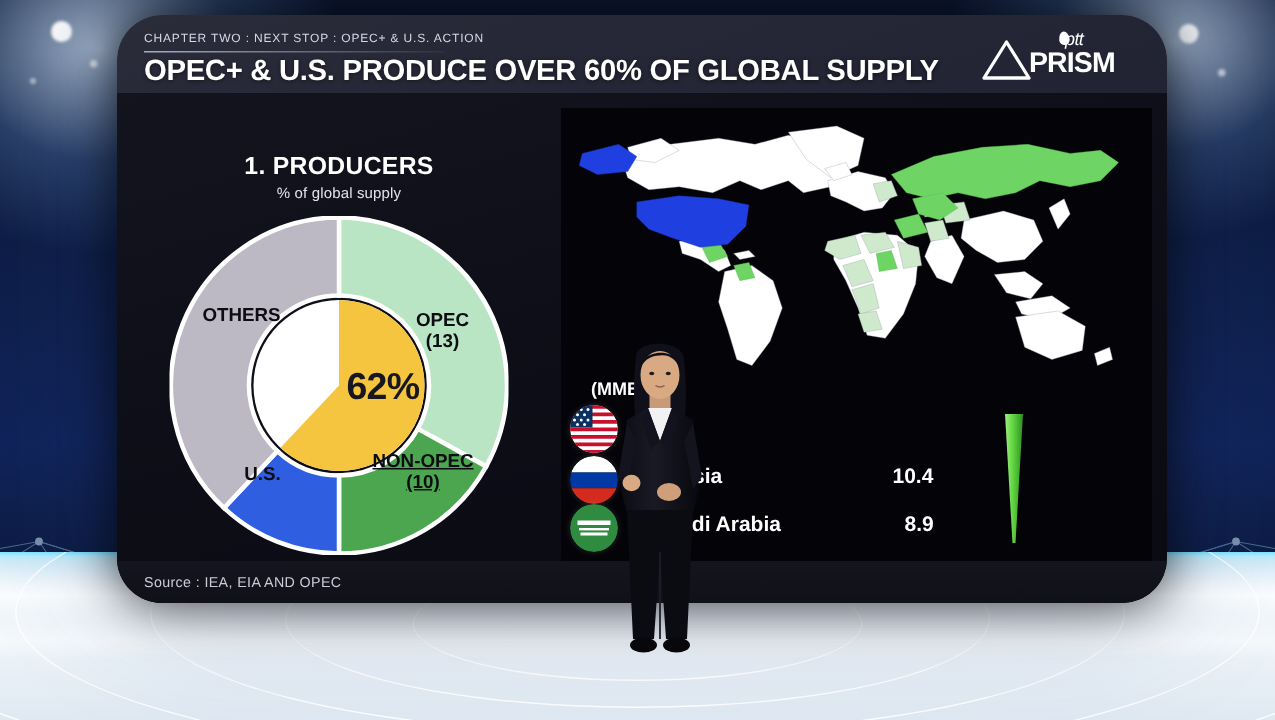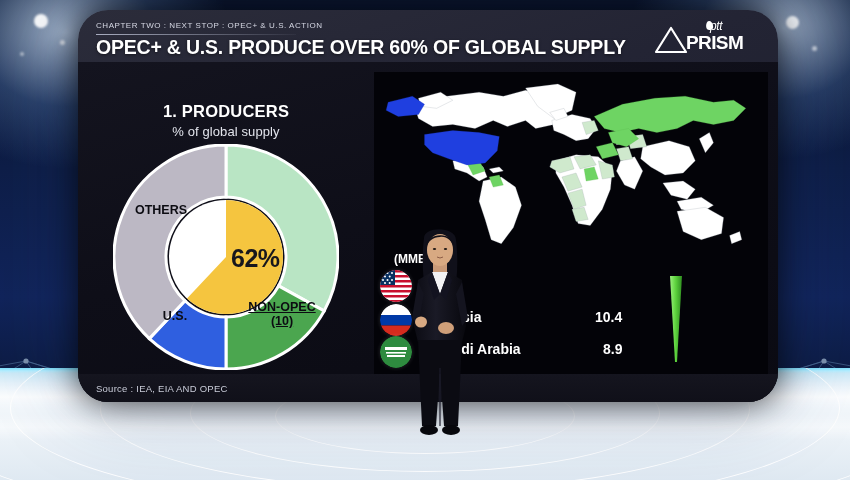--- a/index.html
+++ b/index.html
@@ -115,21 +115,21 @@
   }
 
   
   #chart-col{ position:absolute; left:0; top:14px; width:296px; height:263px; }
   #chart-title{
     position:absolute; top:26px; left:0; right:0; text-align:center;
     font-size:16.5px; font-weight:bold; color:#ffffff; letter-spacing:.2px;
   }
   #chart-sub{
     position:absolute; top:48px; left:0; right:0; text-align:center;
-    font-size:13px; color:#e2e4ec; letter-spacing:.1px;
+    font-size:10px; color:#e2e4ec; letter-spacing:.1px;
   }
   #donut-wrap{ position:absolute; left:50%; top:68px; transform:translateX(-50%); width:226px; height:226px; }
   .lbl{
     position:absolute; font-size:12.5px; font-weight:bold; color:#0c0c12;
     text-align:center; line-height:1.08; white-space:nowrap;
   }
   #pct{
     position:absolute; font-size:25px; font-weight:bold; color:#17171d;
     letter-spacing:-.5px;
   }
@@ -260,20 +260,23 @@
             <path d="M113 1 A112 112 0 0 1 211.1463481649127 166.95641149939212 L165.5784008026318 141.90522044610293 A60 60 0 0 0 113 53 Z" fill="#b9e5c4" stroke="#ffffff" stroke-width="3"></path>
             <path d="M211.1463481649127 166.95641149939212 A112 112 0 0 1 113 225 L113 173 A60 60 0 0 0 165.5784008026318 141.90522044610293 Z" fill="#4ba64f" stroke="#ffffff" stroke-width="3"></path>
             <path d="M113 225 A112 112 0 0 1 36.3307241359869 194.6444862711981 L71.9271736442787 156.73811764528472 A60 60 0 0 0 113 173 Z" fill="#2f5fe0" stroke="#ffffff" stroke-width="3"></path>
             <path d="M36.3307241359869 194.6444862711981 A112 112 0 0 1 112.99999999999999 1 L112.99999999999999 53 A60 60 0 0 0 71.9271736442787 156.73811764528472 Z" fill="#bcb8c4" stroke="#ffffff" stroke-width="3"></path>
             <circle cx="113" cy="113" r="57" fill="#ffffff"></circle>
             <path d="M113 113 L113 56 A57 57 0 1 1 73.98081496206476 154.55121176302046 Z" fill="#f5c53f"></path>
           </svg>
 
         <div class="lbl" style="left:8px;top:60px;width:80px;">
           <span>OTHERS</span>
+        </div>
+        <div class="lbl" style="left:146px;top:62px;width:72px;line-height:1.12;">
+          <span id="opec-l1">OPEC<br>(13)</span>
         </div>
         <div class="lbl" style="left:124px;top:156px;width:90px;line-height:1.12;text-decoration:underline;">
           <span id="nonopec-l1">NON-OPEC<br>(10)</span>
         </div>
         <div class="lbl" style="left:34px;top:166px;width:56px;">
           <span>U.S.</span>
         </div>
         <div id="pct" style="left:118px;top:100px;">62%</div>
       </div>
     </div>

